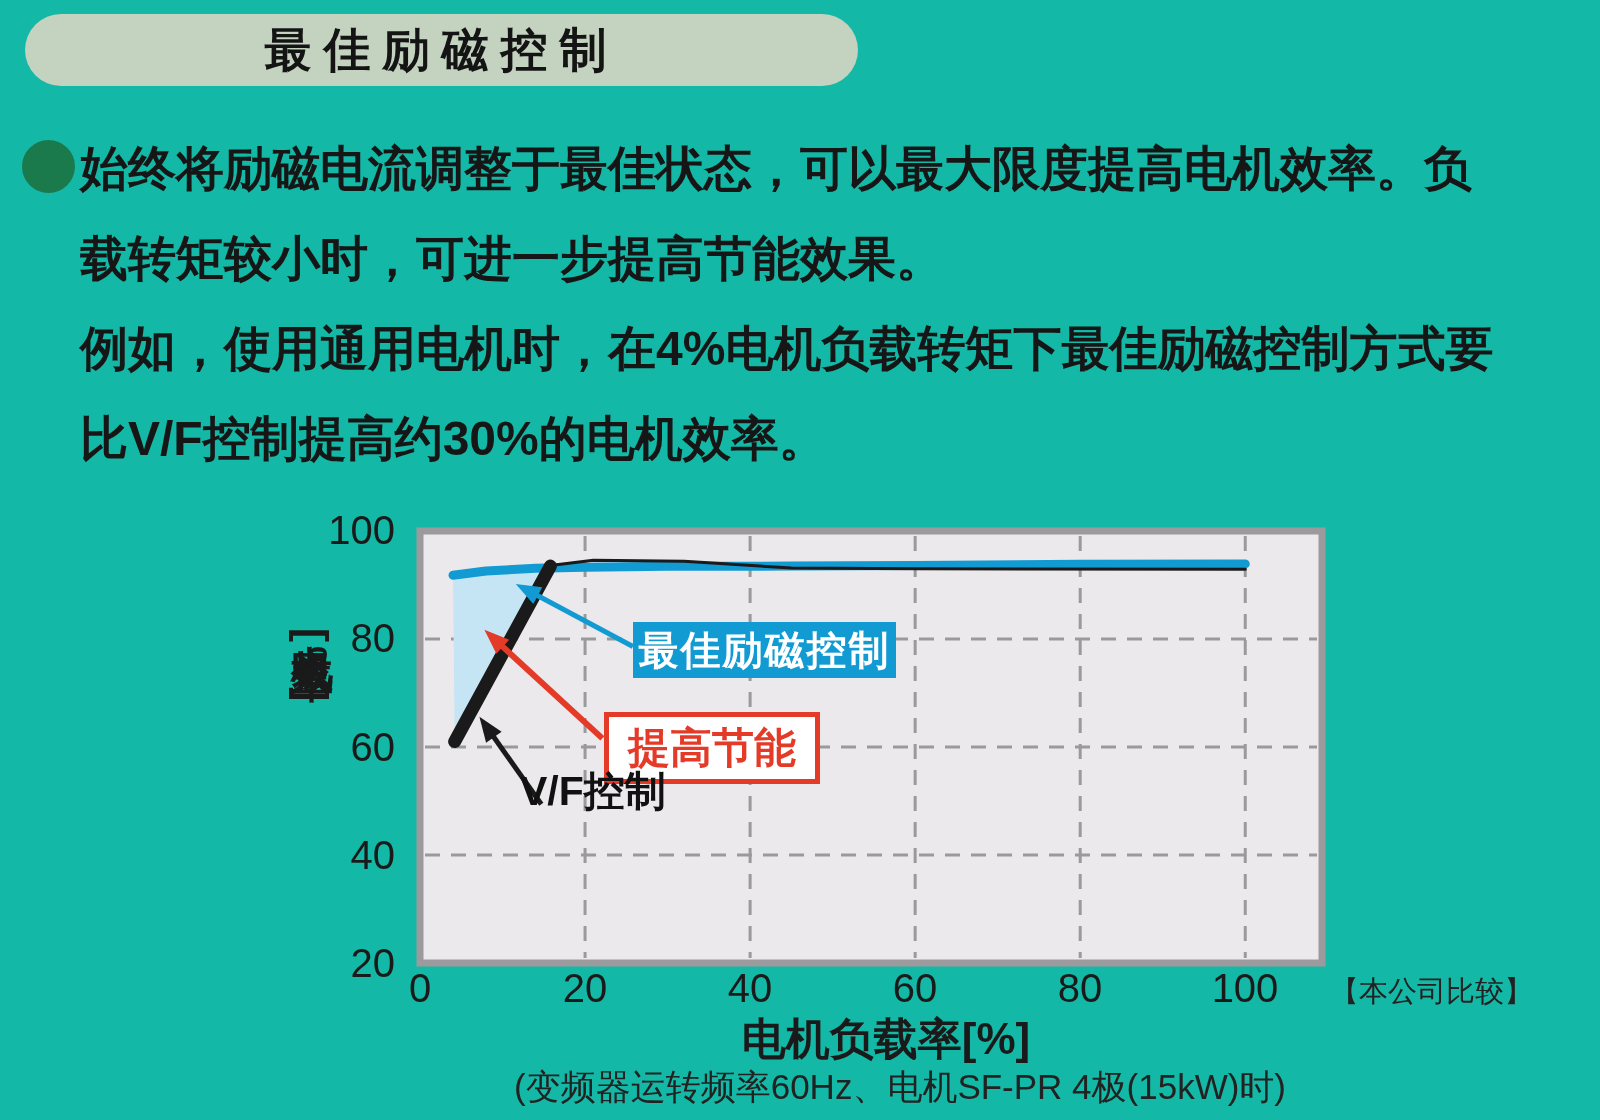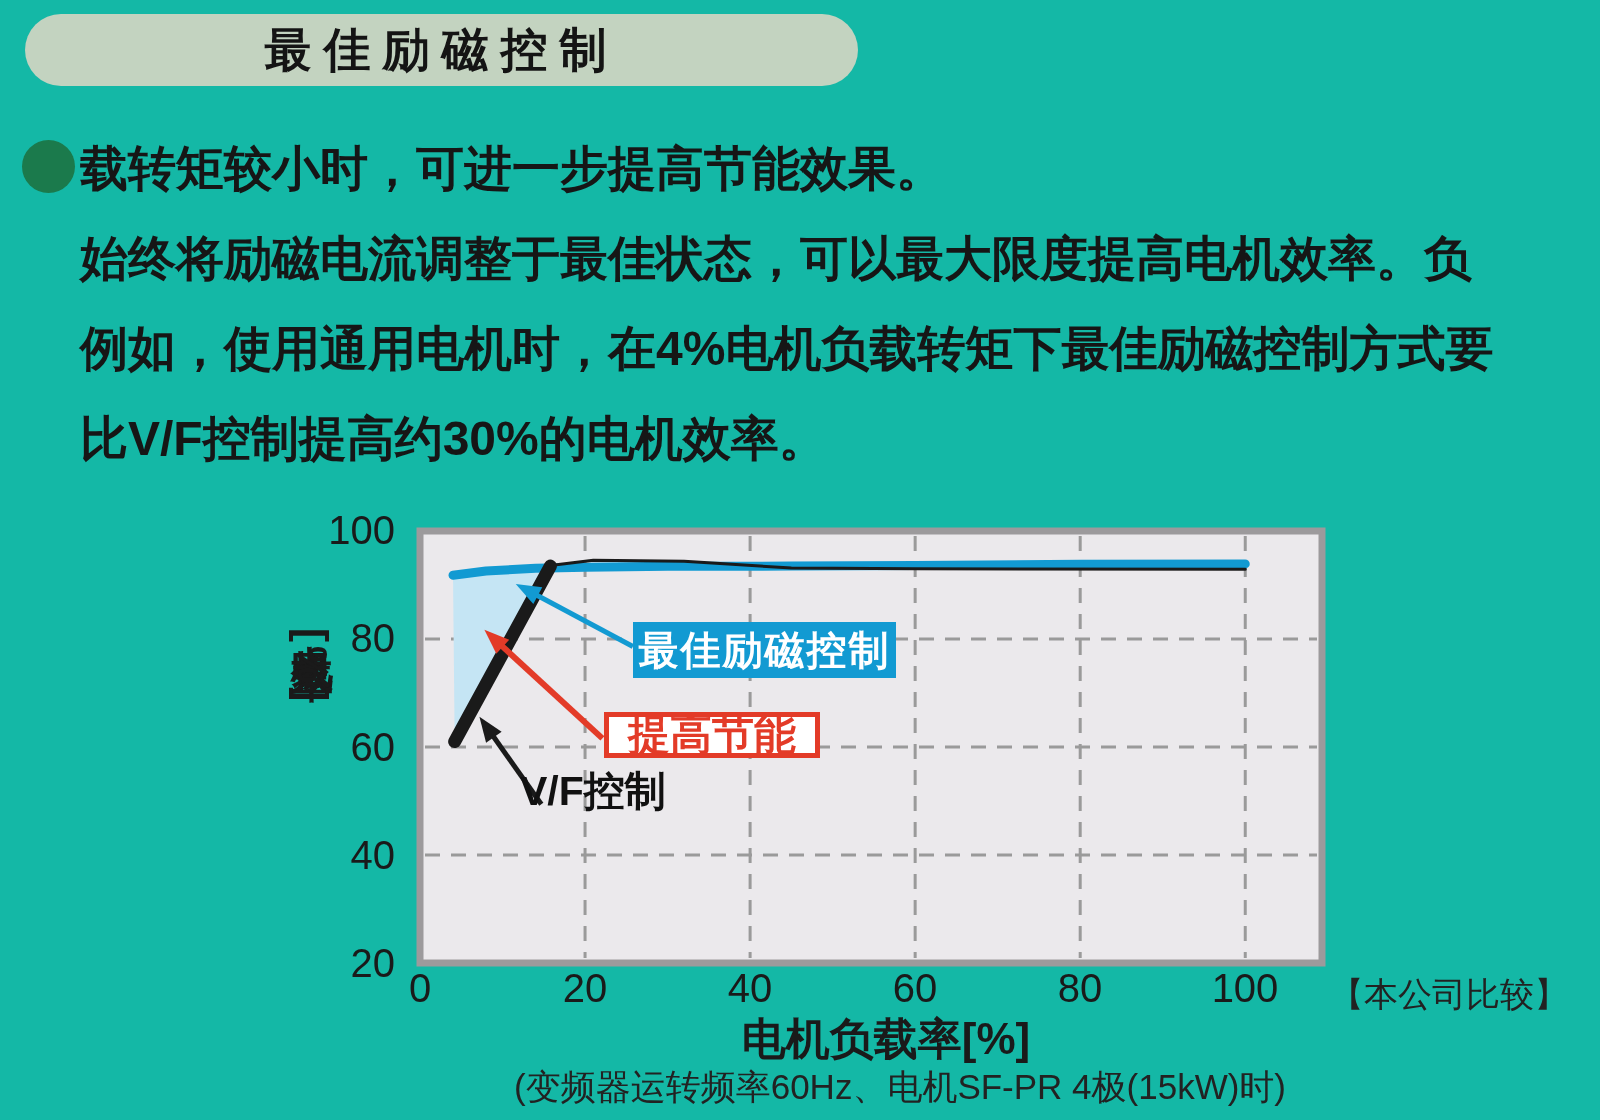--- a/index.html
+++ b/index.html
@@ -51,51 +51,51 @@
   }
   .x-axis-title{
     position:absolute;left:586px;top:1010px;width:600px;text-align:center;
     font-size:44px;font-weight:600;color:var(--ink);
   }
   .caption{
     position:absolute;left:486px;top:1064px;width:800px;text-align:right;
     font-size:35px;font-weight:500;color:#222;
   }
   .comparison-note{
-    position:absolute;left:1330px;top:972px;font-size:34px;font-weight:500;color:#222;
+    position:absolute;left:1330px;top:972px;font-size:29px;font-weight:500;color:#222;
   }
   .blue-label-box{
     position:absolute;left:633px;top:622px;width:263px;height:56px;
     background:var(--blue);color:#ffffff;font-size:40px;font-weight:bold;
     display:flex;align-items:center;justify-content:center;letter-spacing:2px;
   }
   .red-label-box{
-    position:absolute;left:604px;top:712px;width:216px;height:46px;box-sizing:border-box;
+    position:absolute;left:604px;top:712px;width:216px;height:72px;box-sizing:border-box;
     background:#ffffff;border:5px solid var(--red);color:var(--red);
     font-size:42px;font-weight:bold;
     display:flex;align-items:center;justify-content:center;
   }
   .vf-label{
     position:absolute;left:520px;top:764px;font-size:41px;font-weight:600;color:#111;
   }
 </style>
 </head>
 <body>
 
 <div class="page">
 
   <div class="header-pill">
     <span>最佳励磁控制</span>
   </div>
 
   <span class="bullet"></span>
 
   <div class="body-text">
+    <div>始终将励磁电流调整于最佳状态，可以最大限度提高电机效率。负</div>
     <div>载转矩较小时，可进一步提高节能效果。</div>
-    <div>始终将励磁电流调整于最佳状态，可以最大限度提高电机效率。负</div>
     <div>例如，使用通用电机时，在4%电机负载转矩下最佳励磁控制方式要</div>
     <div>比V/F控制提高约30%的电机效率。</div>
   </div>
 
   <svg id="chart-svg" viewBox="0 0 1600 1120">
       <rect x="420" y="531" width="902" height="432" fill="#ebe9ec" stroke="#9c9a9c" stroke-width="7"></rect>
       <line x1="585.0503202195791" y1="536" x2="585.0503202195791" y2="958" stroke="#9a9a9a" stroke-width="3" stroke-dasharray="15 11"></line>
       <line x1="750.1006404391583" y1="536" x2="750.1006404391583" y2="958" stroke="#9a9a9a" stroke-width="3" stroke-dasharray="15 11"></line>
       <line x1="915.1509606587374" y1="536" x2="915.1509606587374" y2="958" stroke="#9a9a9a" stroke-width="3" stroke-dasharray="15 11"></line>
       <line x1="1080.2012808783165" y1="536" x2="1080.2012808783165" y2="958" stroke="#9a9a9a" stroke-width="3" stroke-dasharray="15 11"></line>

